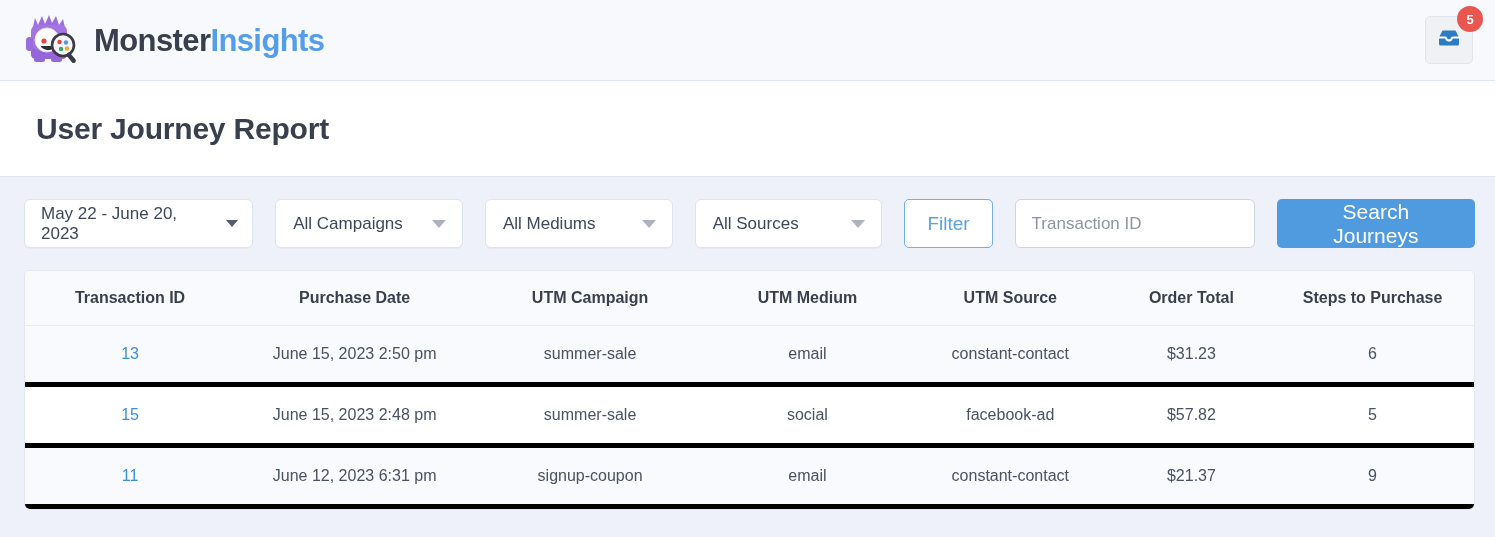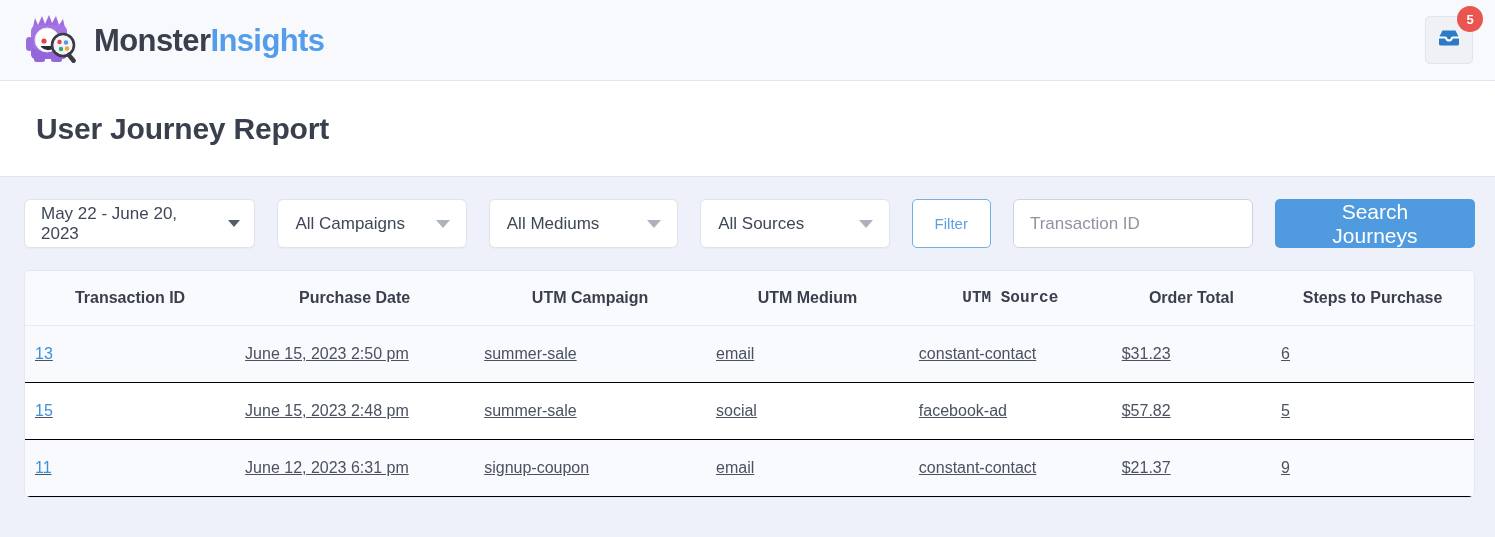--- a/index.html
+++ b/index.html
@@ -121,21 +121,21 @@
     justify-content: space-between;
     padding: 0 16px 0 17px;
     width: 195px;
   }
   .filter-btn {
     height: 49px;
     background: #fff;
     border: 1px solid #74aee6;
     border-radius: 5px;
     color: #5aa2e4;
-    font-size: 15px;
+    font-size: 19px;
     padding: 0 22px;
     display: flex; align-items: center; justify-content: center;
     cursor: pointer;
     font-family: "Liberation Sans", sans-serif;
   }
   .txtinput {
     height: 49px;
     width: 240px;
     background: #fff;
     border: 1px solid #cfd3dc;
@@ -174,37 +174,36 @@
     color: #393f4c;
     padding: 18px 10px;
     text-align: center;
     border-bottom: 1px solid #e6eaf2;
     white-space: nowrap;
   }
   tbody td {
     font-size: 16px;
     color: #4a5160;
     padding: 19px 10px;
-    text-align: left;
-    border-bottom: 1px solid #000000;
+    text-align: center;
+    border-bottom: 5px solid #000000;
     white-space: nowrap;
-    text-decoration: underline;
   }
   tbody tr:nth-child(odd) { background: #f8fafd; }
   tbody tr:nth-child(even) { background: #ffffff; }
   .txn-link {
     color: #3e8fd6;
     text-decoration: none;
     cursor: pointer;
   }
   .col-txn { width: 14.5%; }
   .col-date { width: 16.5%; }
   .col-camp { width: 16%; }
   .col-med { width: 14%; }
-  .col-src { width: 14%; font-family: Liberation Mono, monospace; }
+  .col-src { width: 14%; }
   .col-total { width: 11%; }
   .col-steps { width: 14%; }
 </style>
 </head>
 <body>
 
 <div class="topbar">
 
   <div class="brand">
     <span class="mascot-holder">

